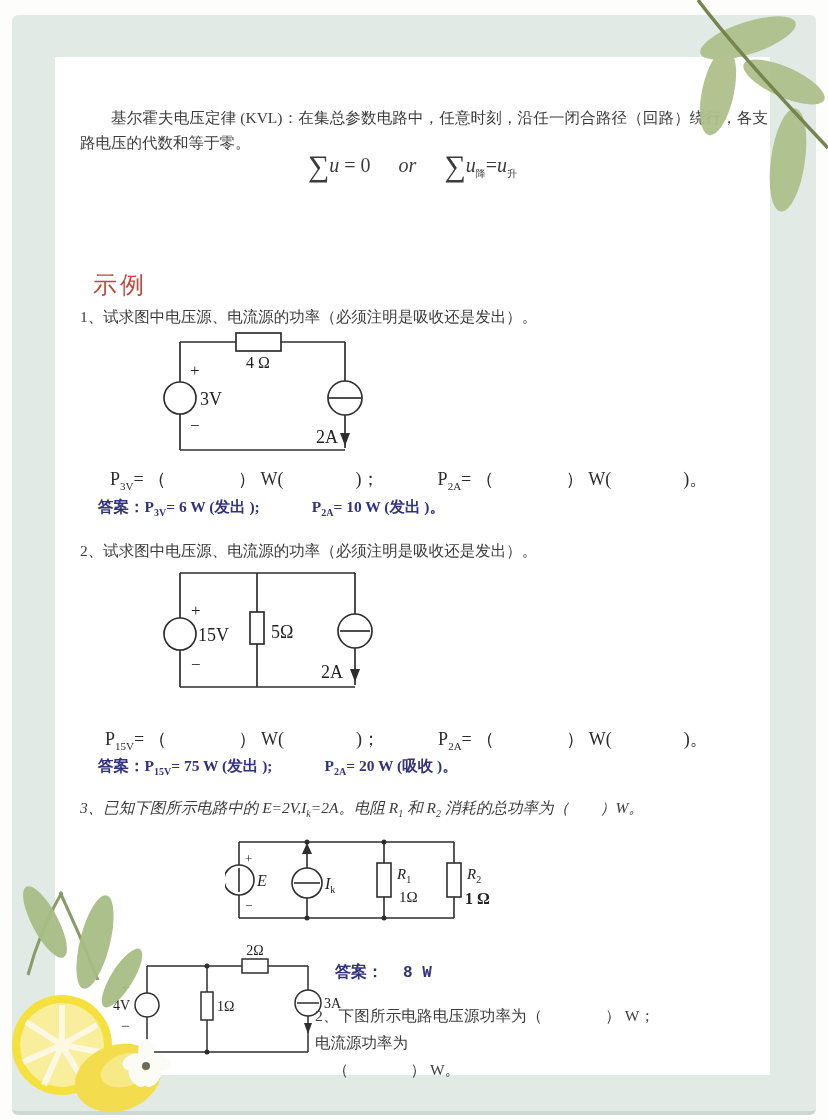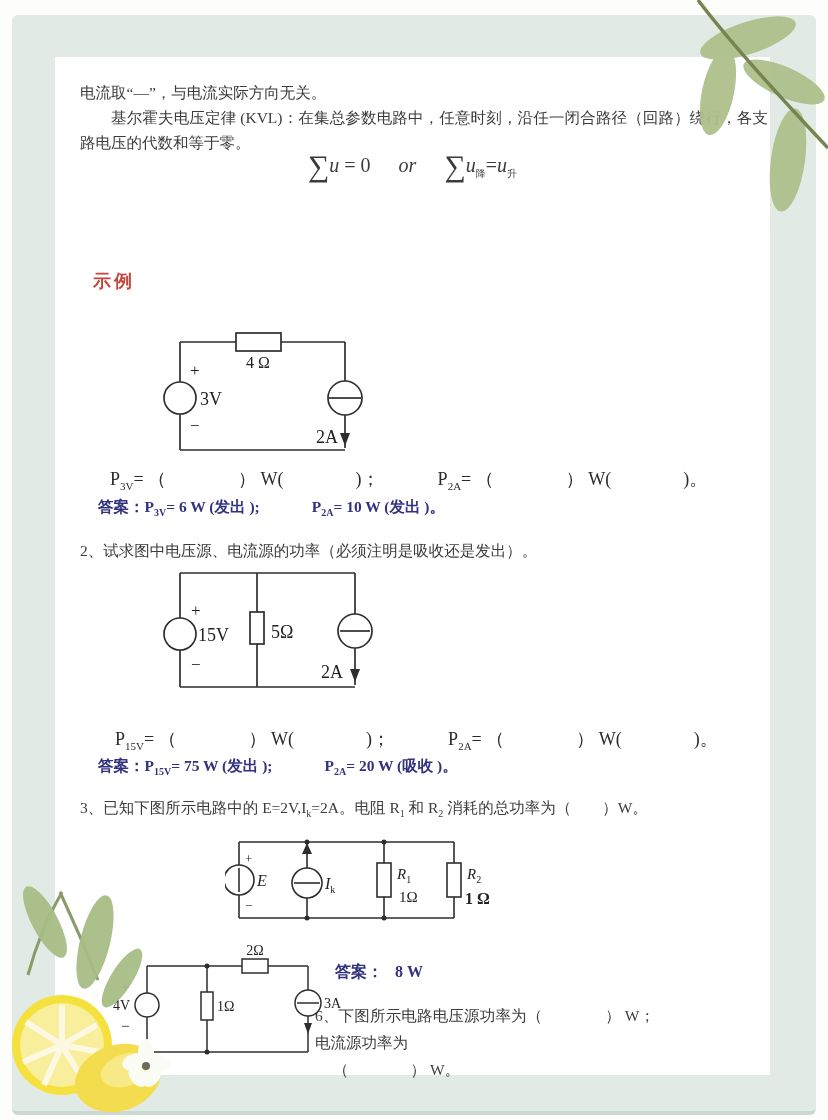--- a/index.html
+++ b/index.html
@@ -9,49 +9,49 @@
         border-radius:6px;border-bottom:4px solid #ccd8d2;}
   .sheet{position:absolute;left:55px;top:57px;width:715px;height:1018px;background:#ffffff;}
   .abs{position:absolute;}
   p{margin:0;}
   .body-text{font-size:15.5px;line-height:25px;text-align:justify;}
   .indent{text-indent:2em;}
   .formula{font-size:20px;font-style:italic;}
   .formula .sum{font-size:30px;font-style:normal;vertical-align:-4px;}
   .formula sub{font-size:10px;font-style:normal;}
   .formula .or{margin:0 28px;}
-  .heading-red{color:#c2473e;font-weight:bold;font-size:18px;letter-spacing:3px;}
+  .heading-red{color:#c2473e;font-weight:normal;font-size:24px;letter-spacing:3px;}
   .pline{font-size:18px;color:#2b2b2b;}
   .pline sub{font-size:11px;}
   .pline .gap2{margin-left:58px;}
   .answer{font-size:15.5px;font-weight:bold;color:#32327f;}
   .answer sub{font-size:10px;}
   .answer .gap2{margin-left:52px;}
   .qtext sub{font-size:10px;}
   svg text{font-family:"Liberation Serif",serif;fill:#222;}
   .deco{pointer-events:none;}
 </style>
 </head>
 <body>
 
 <div class="canvas">
   <div class="mint"></div>
   <div class="sheet">
 
-    <p class="abs body-text" style="left:25px;top:23px;width:682px;">电流取“—”，与电流实际方向无关。</p>
 
     <p class="abs body-text indent" style="left:25px;top:48px;width:688px;">基尔霍夫电压定律 (KVL)：在集总参数电路中，任意时刻，沿任一闭合路径（回路）绕行，各支路电压的代数和等于零。</p>
 
     <div class="abs formula" style="left:0;top:92px;width:715px;text-align:center;">
       <span class="sum">∑</span><span>u</span><span style="font-style:normal;"> = 0</span><span class="or">or</span><span class="sum">∑</span><span>u</span><sub>降</sub><span style="font-style:normal;">=</span><span>u</span><sub>升</sub>
     </div>
 
 
     <div class="abs heading-red" style="left:38px;top:212px;">示例</div>
 
+    <p class="abs body-text" style="left:25px;top:247px;width:680px;">1、试求图中电压源、电流源的功率（必须注明是吸收还是发出）。</p>
 
     <svg class="abs" style="left:103px;top:273px;" width="270" height="132" viewBox="0 0 270 132">
       <g stroke="#2e2e2e" stroke-width="1.7" fill="none">
         <path d="M22,12 H78 M123,12 H187"></path>
         <rect x="78" y="3" width="45" height="18"></rect>
         <path d="M22,12 V52 M22,84 V120"></path>
         <circle cx="22" cy="68" r="16"></circle>
         <path d="M187,12 V51"></path>
         <circle cx="187" cy="68" r="17"></circle>
         <path d="M171,68 H203"></path>
@@ -89,29 +89,29 @@
         <path d="M195,81 V118"></path>
       </g>
       <polygon points="190,102 200,102 195,115" fill="#2e2e2e"></polygon>
       <text x="31" y="49" font-size="17">+</text>
       <text x="38" y="74" font-size="18">15V</text>
       <text x="31" y="103" font-size="17">−</text>
       <text x="111" y="71" font-size="18">5Ω</text>
       <text x="161" y="111" font-size="18">2A</text>
     </svg>
 
-    <div class="abs pline" style="left:60px;top:670px;">
+    <div class="abs pline" style="left:50px;top:670px;">
       <span>P</span><sub>15V</sub><span>= （　　　　） W(　　　　)；</span><span class="gap2">P</span><sub>2A</sub><span>= （　　　　） W(　　　　)。</span>
     </div>
 
     <div class="abs answer" style="left:43px;top:699px;">
       <span>答案：</span><span>P</span><sub>15V</sub><span>= 75 W (发出 );</span><span class="gap2">P</span><sub>2A</sub><span>= 20 W (吸收 )。</span>
     </div>
 
-    <p class="abs body-text qtext" style="left:25px;top:738px;width:680px;">
+    <p class="abs body-text qtext" style="left:25px;top:738px;width:680px;font-style:italic;">
       <span>3、已知下图所示电路中的 E=2V,I</span><sub>k</sub><span>=2A。电阻 R</span><sub>1</sub><span> 和 R</span><sub>2</sub><span> 消耗的总功率为（　　）W。</span>
     </p>
 
     <svg class="abs" style="left:170px;top:781px;" width="265" height="100" viewBox="0 0 265 100">
       <g stroke="#2e2e2e" stroke-width="1.6" fill="none">
         <path d="M14,4 H229 M14,80 H229"></path>
         <path d="M14,4 V27 M14,57 V80"></path>
         <circle cx="14" cy="42" r="15"></circle>
         <path d="M14,30 V54"></path>
         <path d="M82,4 V30 M82,60 V80"></path>
@@ -131,21 +131,21 @@
       <text x="32" y="48" font-size="16" font-style="italic">E</text>
       <text x="20" y="72" font-size="13">−</text>
       <text x="100" y="51" font-size="16"><tspan font-style="italic">I</tspan><tspan dy="4" font-size="10">k</tspan></text>
       <text x="172" y="41" font-size="15"><tspan font-style="italic">R</tspan><tspan dy="4" font-size="10">1</tspan></text>
       <text x="174" y="64" font-size="15">1Ω</text>
       <text x="242" y="41" font-size="15"><tspan font-style="italic">R</tspan><tspan dy="4" font-size="10">2</tspan></text>
       <text x="240" y="66" font-size="16" font-weight="bold">1 Ω</text>
     </svg>
 
     <div class="abs answer" style="left:280px;top:905px;font-size:16px;">
-      <span>答案：</span><span style="margin-left:12px;">8 W</span>
+      <span>答案：</span><span style="margin-left:20px;font-family:Liberation Mono, monospace;">8 W</span>
     </div>
 
     <svg class="abs" style="left:57px;top:886px;" width="250" height="127" viewBox="0 0 250 127">
       <g stroke="#2e2e2e" stroke-width="1.5" fill="none">
         <path d="M35,23 H130 M156,23 H196"></path>
         <rect x="130" y="16" width="26" height="14"></rect>
         <path d="M35,23 V50 M35,74 V109"></path>
         <circle cx="35" cy="62" r="12"></circle>
         <path d="M95,23 V49 M95,77 V109"></path>
         <rect x="89" y="49" width="12" height="28"></rect>
@@ -160,21 +160,21 @@
       <circle cx="95" cy="109" r="2.5" fill="#2e2e2e"></circle>
       <text x="143" y="12" font-size="14" text-anchor="middle">2Ω</text>
       <text x="9" y="49" font-size="15">+</text>
       <text x="1" y="67" font-size="14">4V</text>
       <text x="9" y="88" font-size="15">−</text>
       <text x="105" y="68" font-size="14">1Ω</text>
       <text x="212" y="65" font-size="14">3A</text>
     </svg>
 
     <div class="abs body-text" style="left:260px;top:945px;width:340px;line-height:27px;">
-      <span>6、下图所示电路电压源功率为（　　　　） W；电流源功率为</span><br>
+      <span>2、下图所示电路电压源功率为（　　　　） W；电流源功率为</span><br>
       <span style="margin-left:18px;">（　　　　） W。</span>
     </div>
 
   </div>
 
   <svg class="abs deco" style="left:588px;top:0;" width="240" height="230" viewBox="0 0 240 230">
     <g fill="#aec08c" opacity="0.95">
       <ellipse cx="160" cy="38" rx="50" ry="16" transform="rotate(-18 160 38)"></ellipse>
       <ellipse cx="130" cy="92" rx="16" ry="44" transform="rotate(12 130 92)"></ellipse>
       <ellipse cx="196" cy="82" rx="44" ry="15" transform="rotate(24 196 82)"></ellipse>

